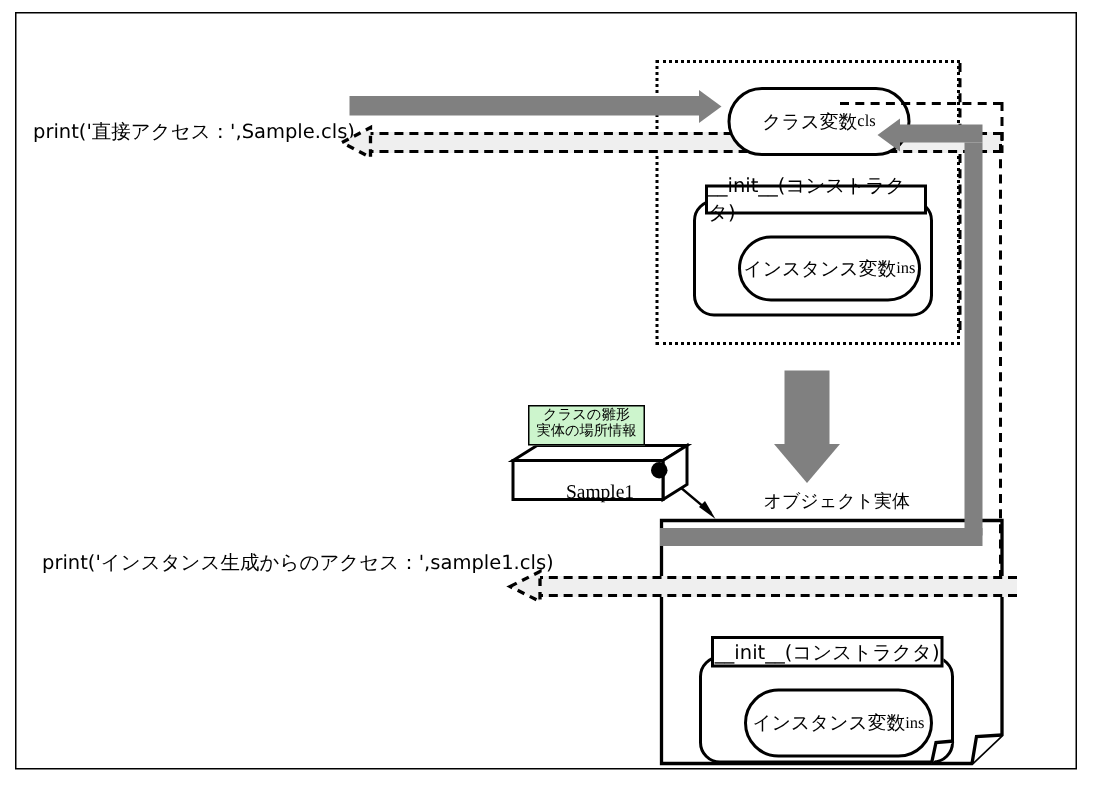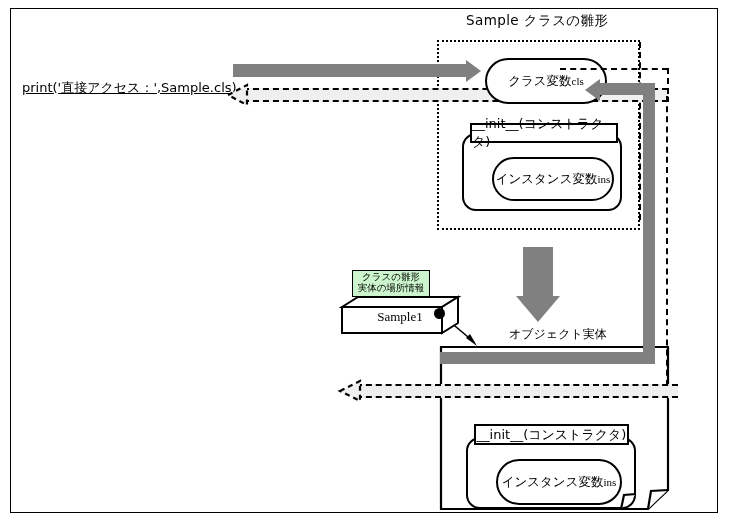--- a/index.html
+++ b/index.html
@@ -62,21 +62,20 @@
 
   svg.ov{position:absolute;left:0;top:0;width:730px;height:524px;
          pointer-events:none;overflow:visible;}
 </style>
 </head>
 <body>
 
 <div id="stage">
   <div class="frame"></div>
 
-  <div class="txt title jp" style="left:466px;top:12px;">Sample クラスの雛形</div>
 
   <div class="dotted-box" style="left:437px;top:40px;width:203px;height:190px;"></div>
 
   <div class="dashvert" style="left:639px;top:42px;height:178px;"></div>
 
   <div class="gray" style="left:233px;top:64px;width:233px;height:13px;"></div>
   <div class="garrow-r" style="left:466px;top:59.5px;"></div>
 
   <div class="dashbar" style="left:243px;top:88px;width:425px;height:14px;"></div>
   <div class="dashvert" style="left:667px;top:88px;height:14px;"></div>
@@ -86,41 +85,42 @@
     <span class="l2">cls</span>
   </div>
 
   <div class="initbox" style="left:462px;top:133px;width:160px;height:78px;"></div>
   <div class="initlabel jp" style="left:470px;top:123px;width:148px;height:20px;">__init__(コンストラクタ)</div>
   <div class="capsule" style="left:492px;top:157px;width:122px;height:44px;">
     <span class="l1 jp">インスタンス変数</span>
     <span class="l2">ins</span>
   </div>
 
-  <div class="txt code jp" style="left:22px;top:79px;text-decoration:underline;">print('直接アクセス：',Sample.cls)</div>
+  <div class="txt code jp" style="left:22px;top:79px;">print('直接アクセス：',Sample.cls)</div>
 
 
+  <div class="txt code jp" style="left:28px;top:366px;">print('インスタンス生成からのアクセス：',sample1.cls)</div>
 
   <div class="gray" style="left:523px;top:247px;width:30px;height:50px;"></div>
   <div class="garrow-d" style="left:516px;top:296px;"></div>
 
   <div class="txt lbl jp" style="left:509px;top:326px;">オブジェクト実体</div>
 
   <div class="callout jp" style="left:352px;top:270px;width:78px;height:27px;">
     <div>クラスの雛形</div>
     <div>実体の場所情報</div>
   </div>
 
   <div class="box3d" style="left:340px;top:295px;width:122px;height:45px;">
     <svg width="122" height="45" overflow="visible">
       <polygon points="2,12 18,2 118,2 102,12" fill="#ffffff" stroke="#000" stroke-width="2"></polygon>
       <polygon points="102,12 118,2 118,28 102,38" fill="#ffffff" stroke="#000" stroke-width="2"></polygon>
       <rect x="2" y="12" width="100" height="26" fill="#ffffff" stroke="#000" stroke-width="2"></rect>
     </svg>
-    <div style="position:absolute;left:2px;top:10px;width:116px;height:24px;
+    <div style="position:absolute;left:2px;top:21px;width:116px;height:24px;
                 display:flex;align-items:center;justify-content:center;font-size:13px;">Sample1</div>
   </div>
   <div class="dot" style="left:434px;top:308px;"></div>
 
   <svg class="ov">
 
     <line x1="443" y1="316" x2="474" y2="342" stroke="#000" stroke-width="1.6"></line>
     <polygon points="477,346 466,338 470,334" fill="#000"></polygon>
 
     <path d="M441,347 L441,509 L648,509 L668,490 L668,347 Z" fill="#ffffff" stroke="#000" stroke-width="2.2"></path>

